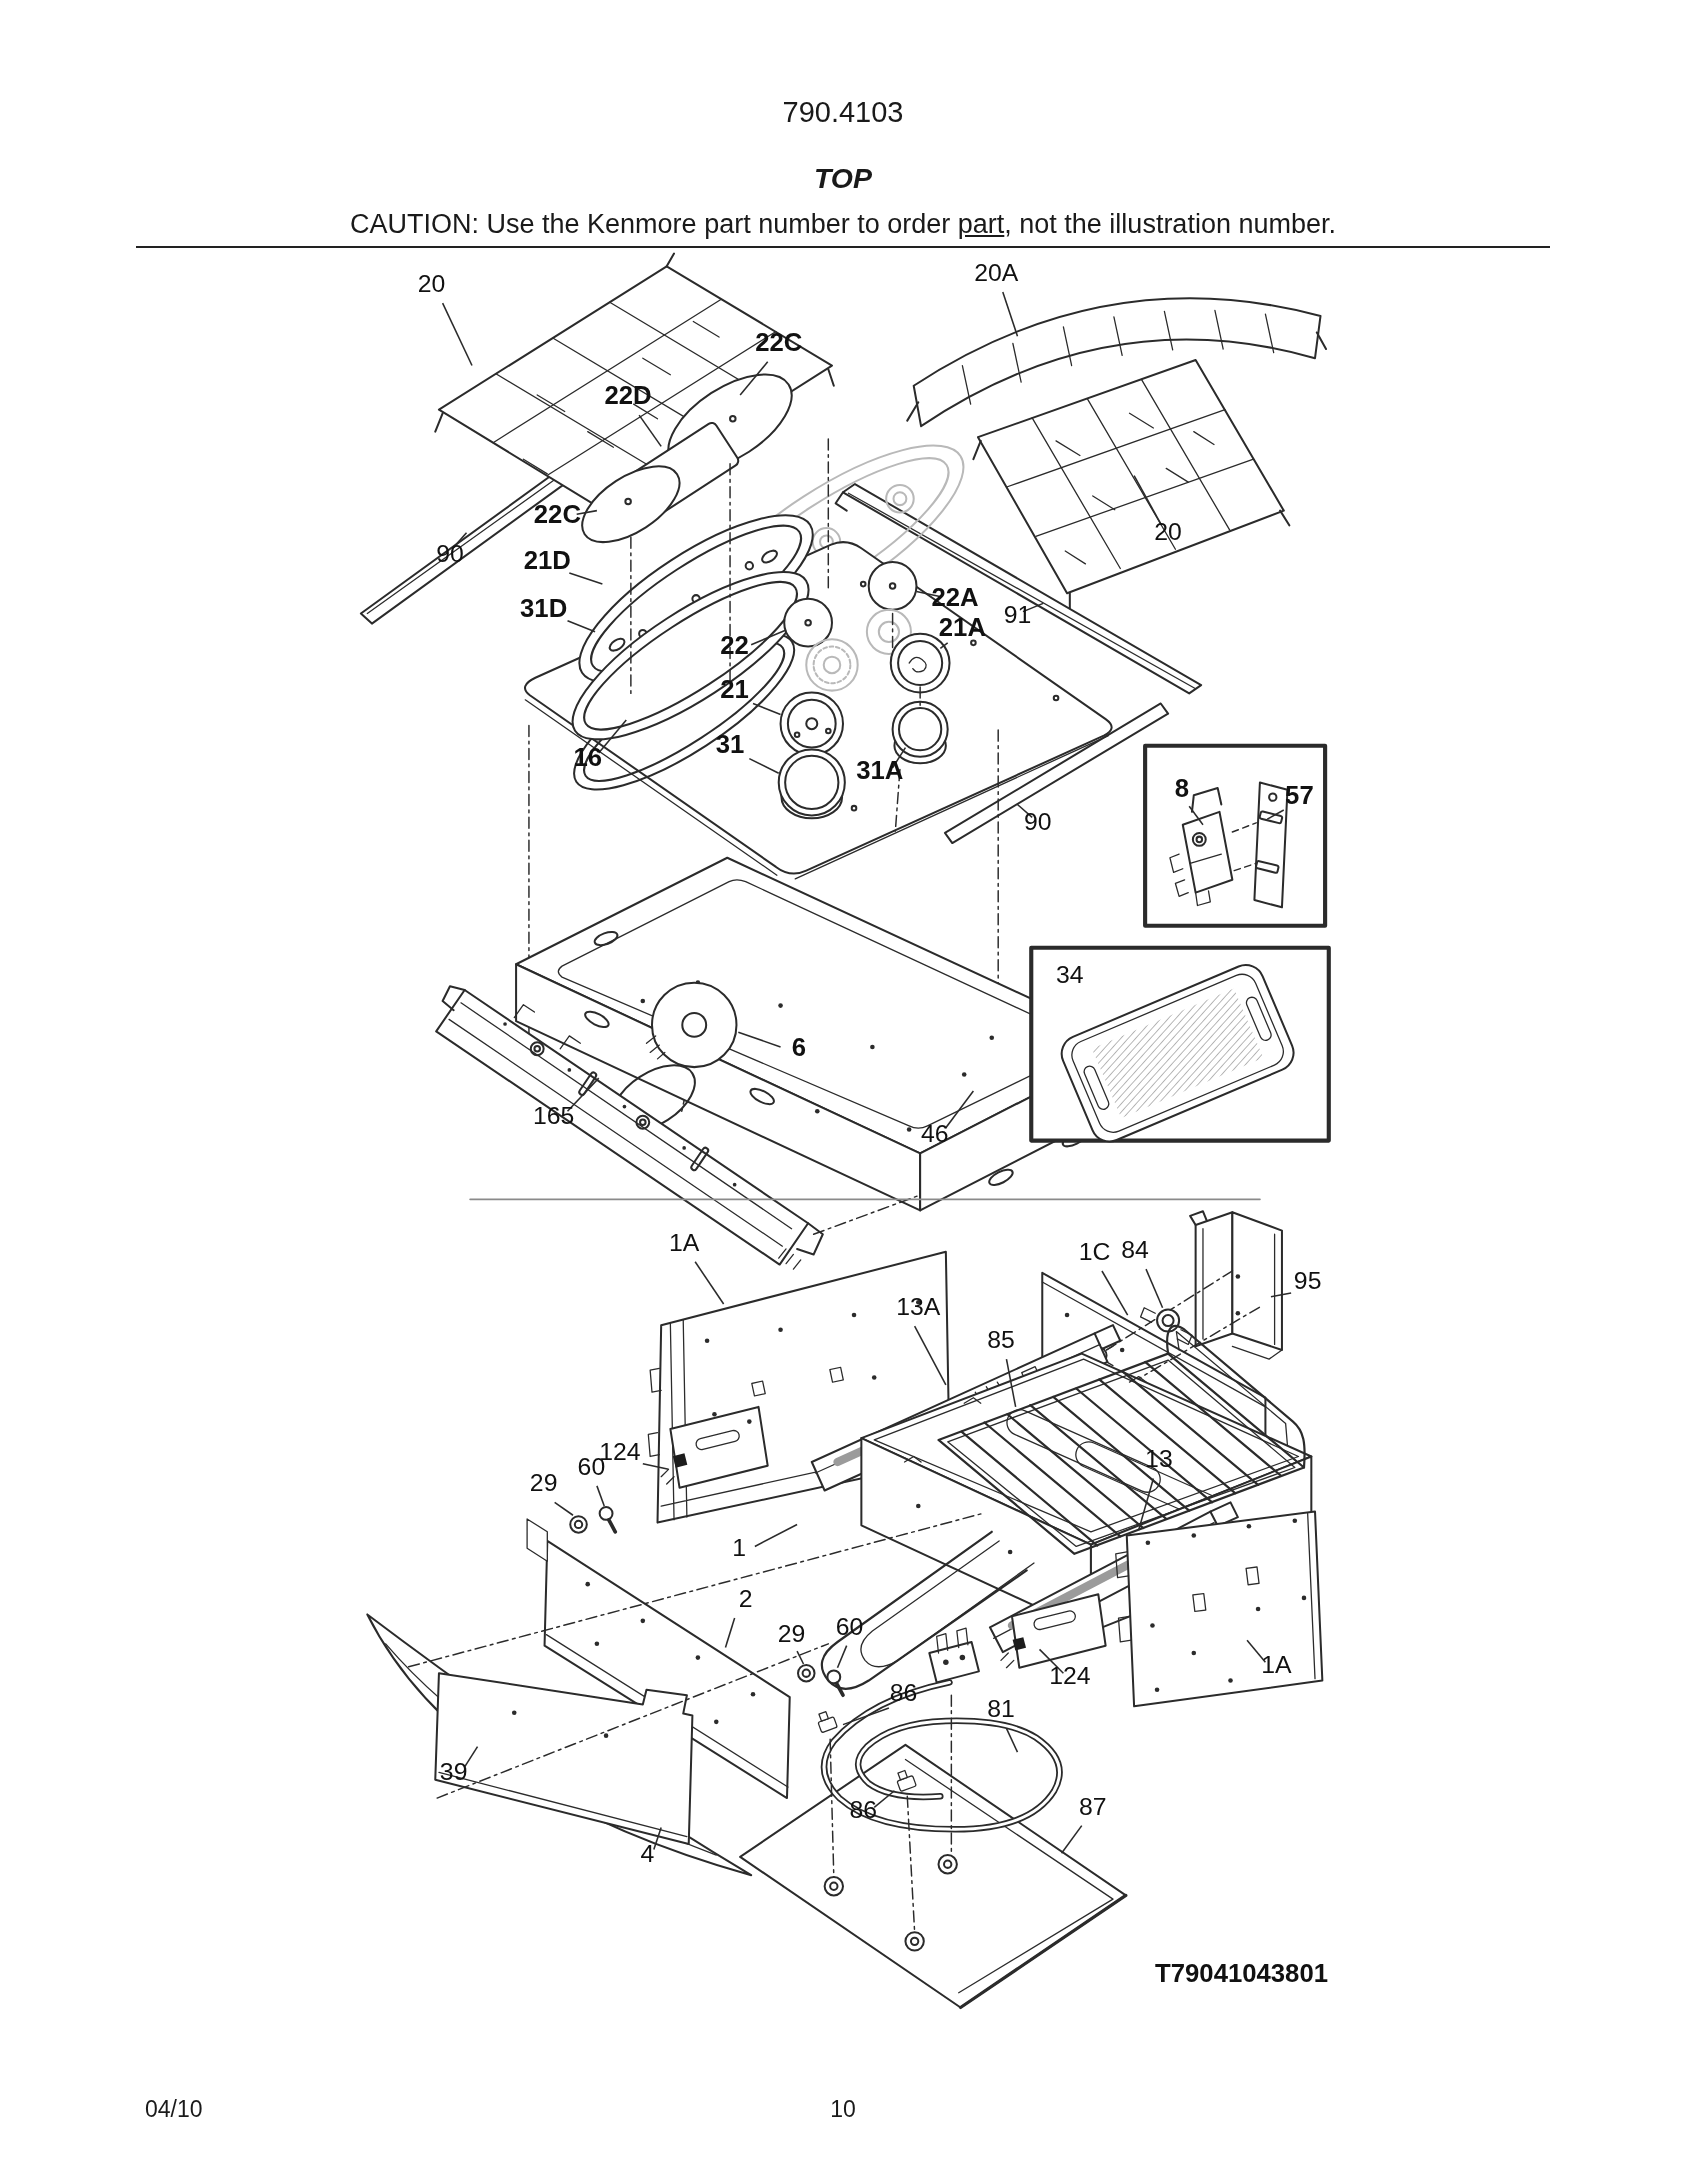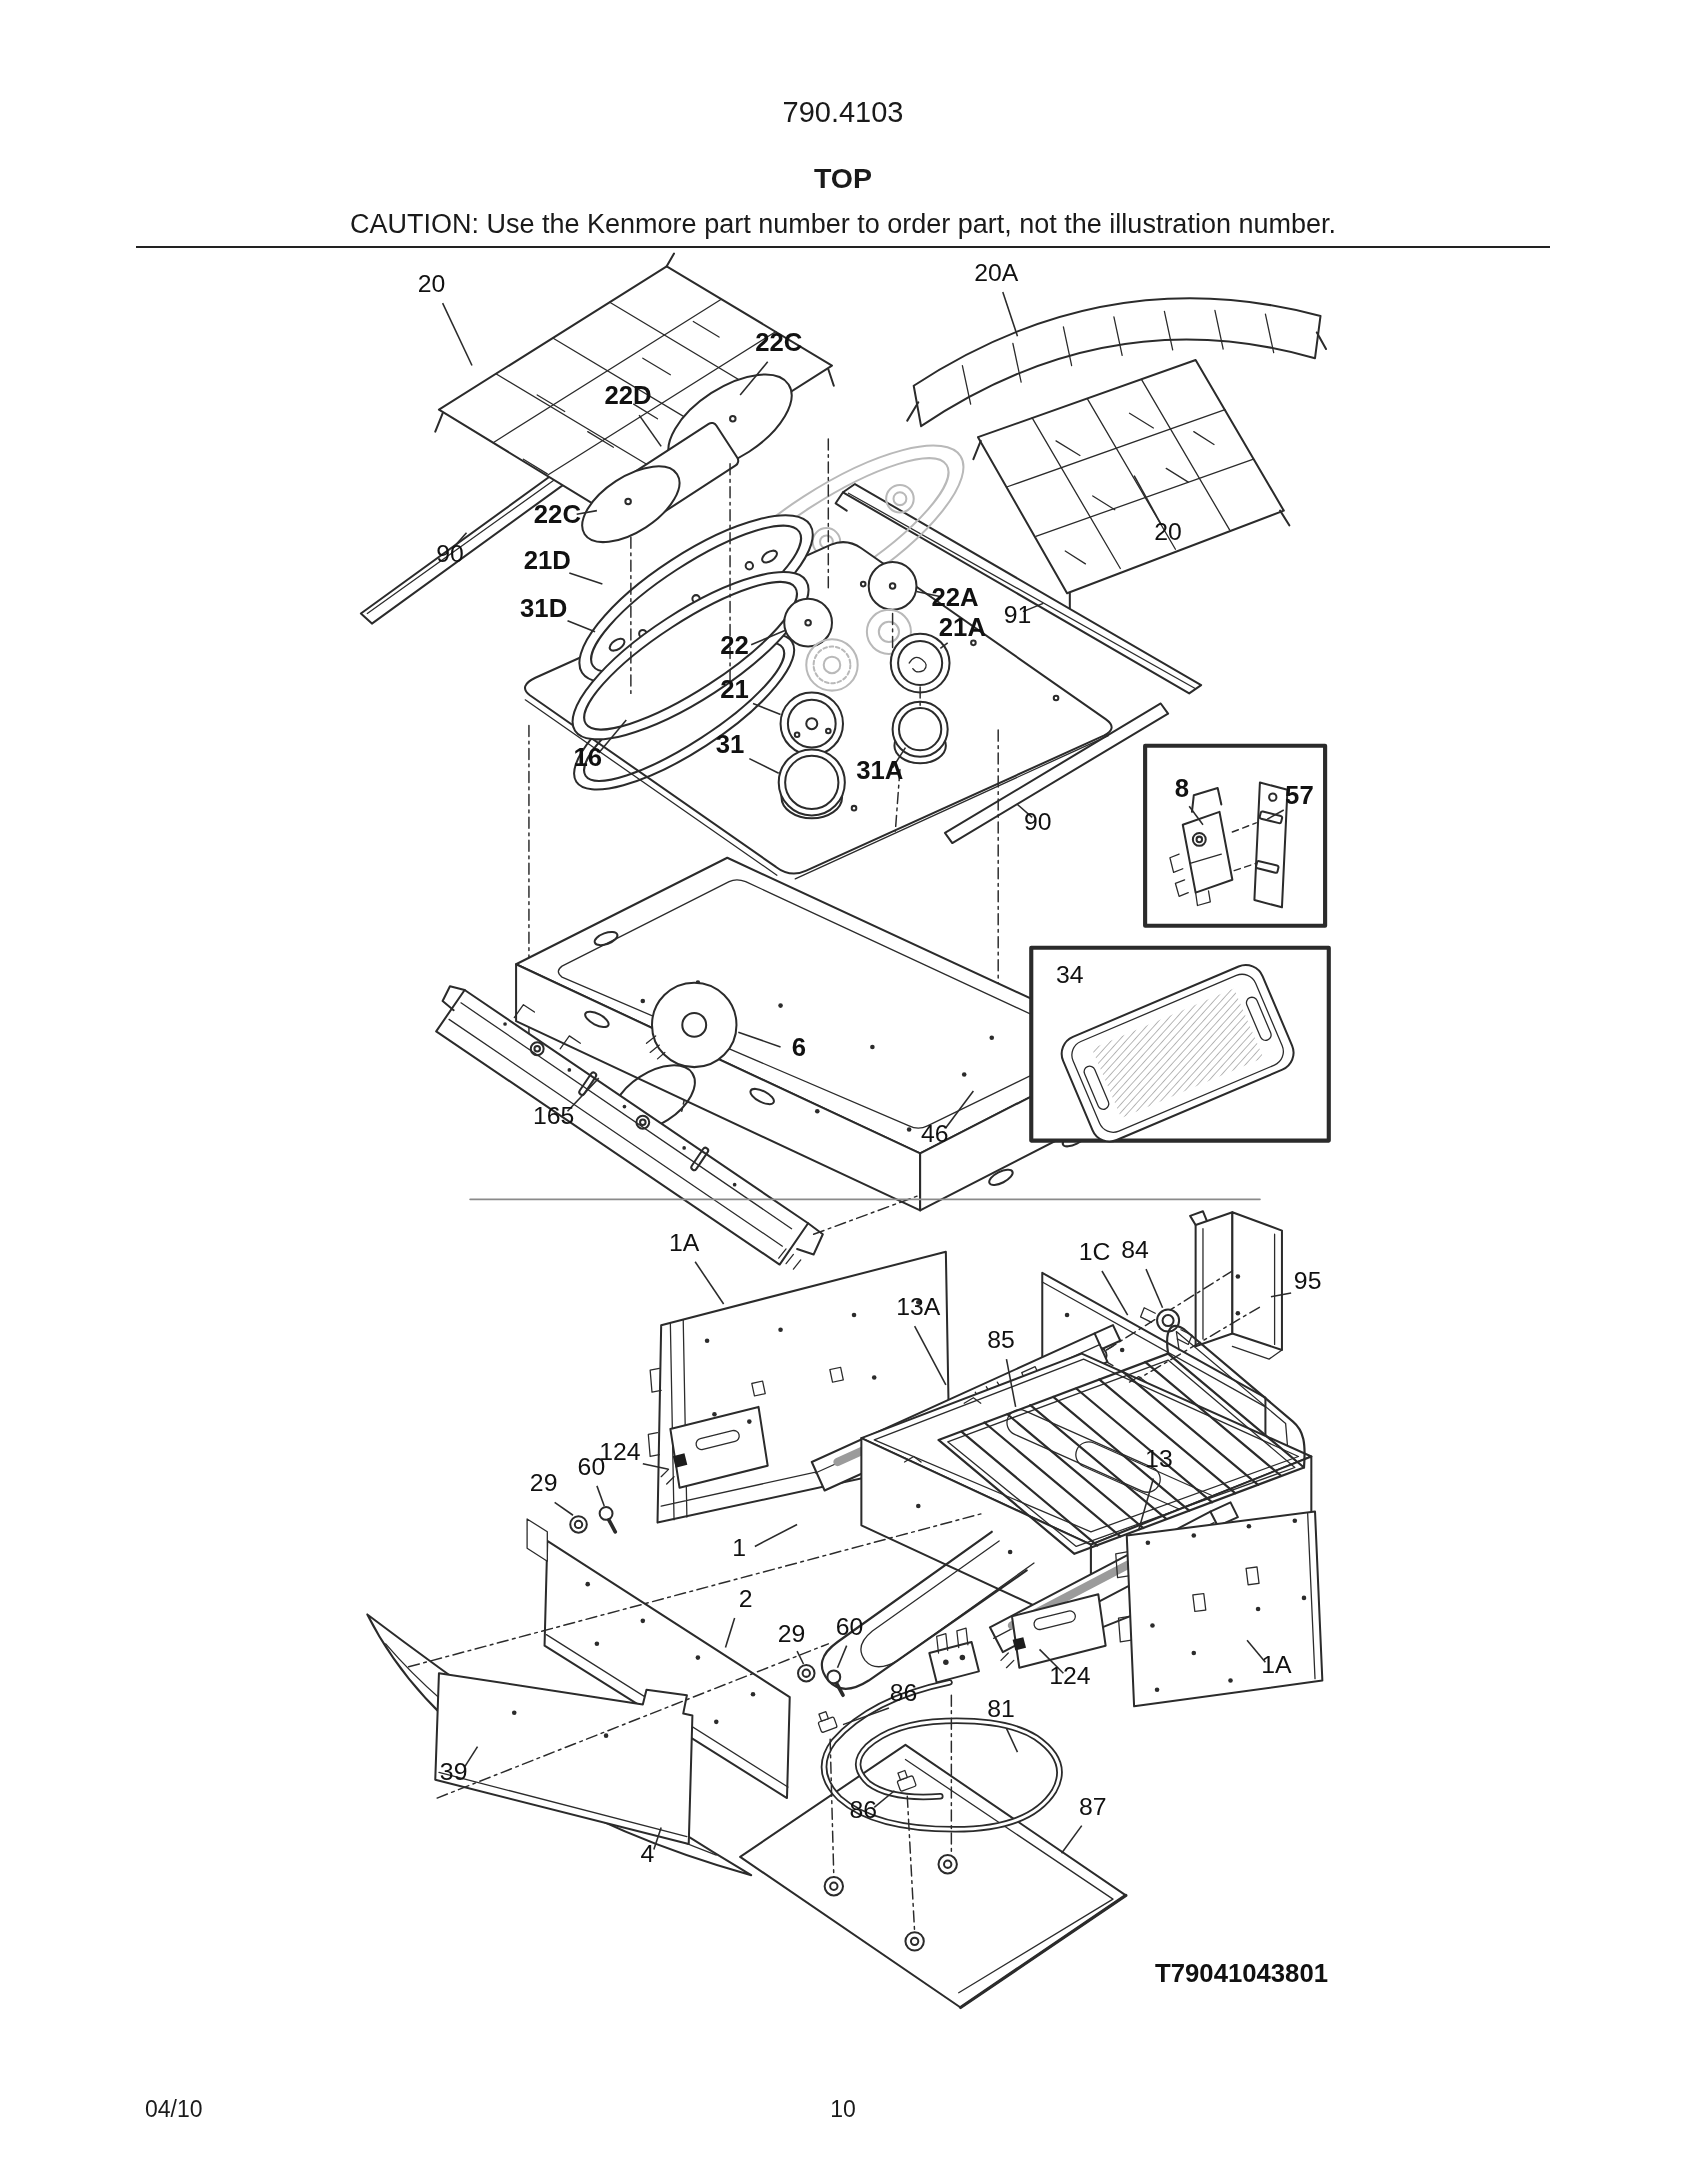--- a/index.html
+++ b/index.html
@@ -1,21 +1,21 @@
 <!DOCTYPE html>
 <html style="font-size:14.7px"><head>
 <meta charset="utf-8">
 <style>
   html,body{margin:0;padding:0;background:#fff;}
   body{width:1686px;height:2182px;position:relative;font-family:"Liberation Sans",sans-serif;color:#1a1a1a;}
   .hdr{position:absolute;left:0;width:100%;text-align:center;}
   #doc-number{top:96px;font-size:29px;}
-  #page-title{top:162px;font-size:28.5px;font-weight:bold;}
+  #page-title{top:162px;font-size:28.5px;font-weight:bold;font-style:italic;}
   #caution{top:209px;font-size:27px;}
-  #caution .u{}
+  #caution .u{text-decoration:underline;}
   #header-rule{position:absolute;top:246px;left:136px;width:1414px;border-top:2.3px solid #222;}
   .ftr{position:absolute;font-size:23px;}
   #footer-date{left:145px;top:2096px;}
   #footer-page{left:0;width:100%;text-align:center;top:2096px;}
   svg{position:absolute;left:0;top:0;}
   svg text{font-family:"Liberation Sans",sans-serif;font-size:27px;fill:#111;text-anchor:middle;}
   svg text.b{font-weight:bold;font-size:28px;}
   .leader{stroke:#2b2b2b;stroke-width:1.7;}
   .art{stroke:#2b2b2b;fill:none;stroke-width:2.2;stroke-linejoin:round;stroke-linecap:round;}
   .fw{fill:#ffffff;}

